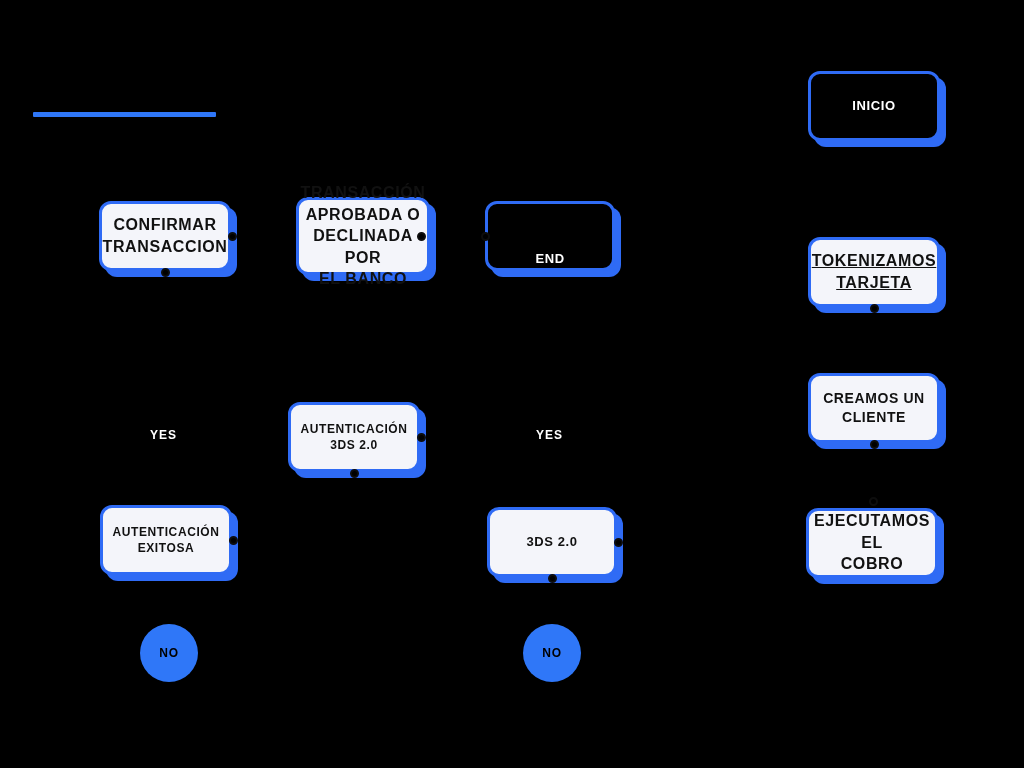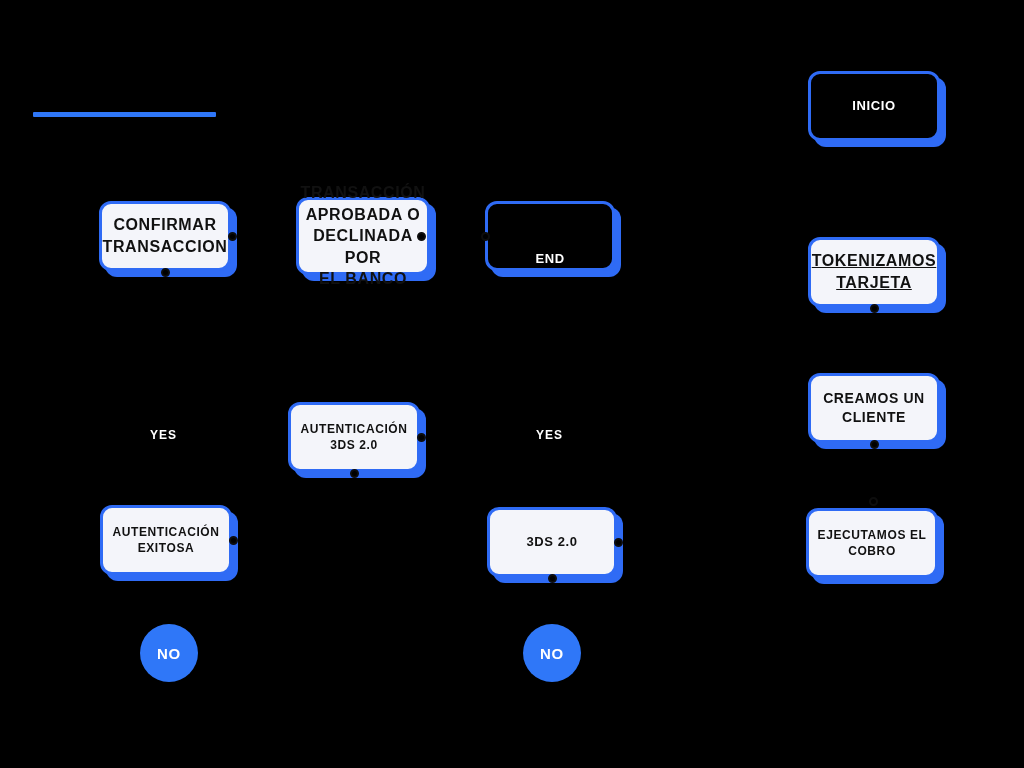--- a/index.html
+++ b/index.html
@@ -49,26 +49,26 @@
     padding: 0 8px;
     white-space: pre-line;
   }
 
   
   .circle-node {
     position: absolute;
     box-sizing: border-box;
     border-radius: 50%;
     background: #2f77f8;
-    color: #ffffff;
+    color: #000000;
     display: flex;
     align-items: center;
     justify-content: center;
     font-weight: bold;
-    font-size: 15px;
+    font-size: 12px;
     letter-spacing: 0.7px;
     text-align: right;
   }
 
   
   .port {
     position: absolute;
     width: 9px;
     height: 9px;
     border-radius: 50%;
@@ -107,21 +107,21 @@
         <span class="node-label">INICIO</span>
       </div>
       <div class="node" style="left: 808px; top: 237px; width: 132px; height: 70px; font-size: 16px; text-decoration: underline;">
         <span class="node-label">TOKENIZAMOS
 TARJETA</span>
       </div>
       <div class="node" style="left: 808px; top: 373px; width: 132px; height: 70px; font-size: 14px;">
         <span class="node-label">CREAMOS UN
 CLIENTE</span>
       </div>
-      <div class="node" style="left: 806px; top: 508px; width: 132px; height: 70px; font-size: 12px;">
+      <div class="node" style="left: 806px; top: 508px; width: 132px; height: 70px; font-size: 16px; align-items: flex-end;">
         <span class="node-label">EJECUTAMOS EL
 COBRO</span>
       </div>
       <div class="node" style="left: 99px; top: 201px; width: 132px; height: 70px; font-size: 16px;">
         <span class="node-label">CONFIRMAR
 TRANSACCION</span>
       </div>
       <div class="node" style="left: 296px; top: 197px; width: 134px; height: 78px; font-size: 16px;">
         <span class="node-label">TRANSACCIÓN
 APROBADA O

